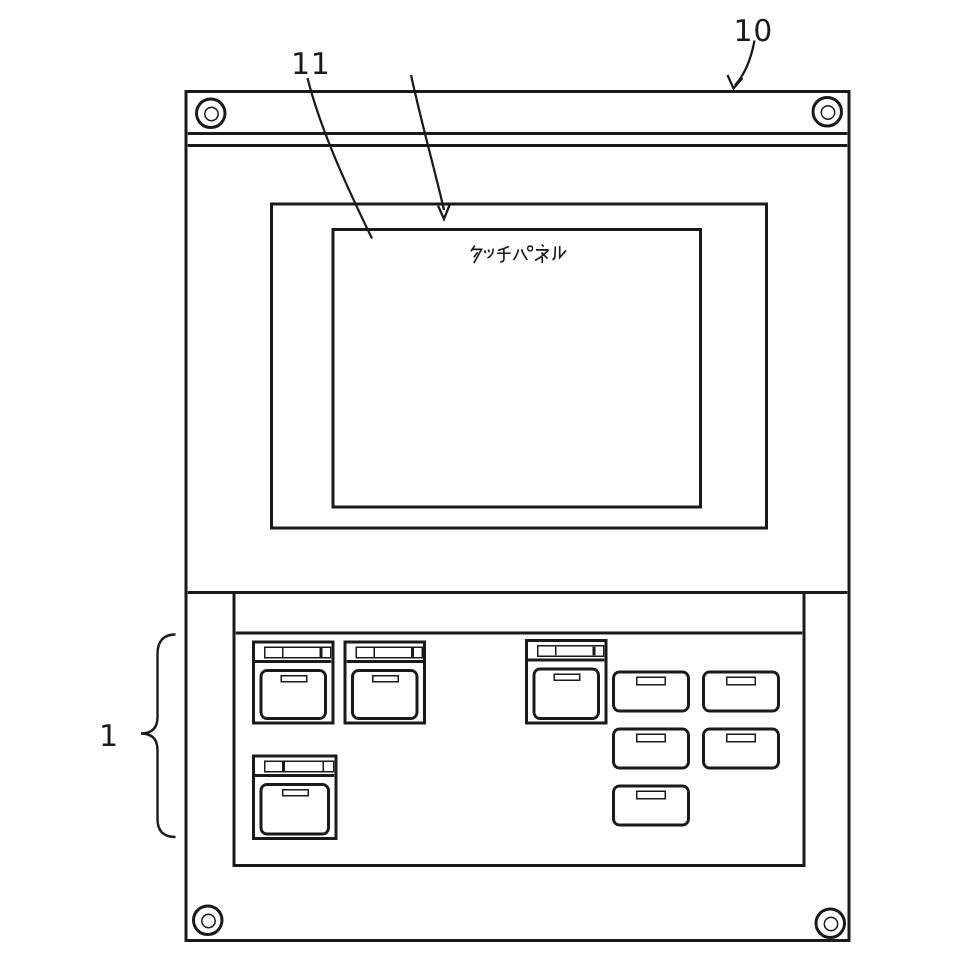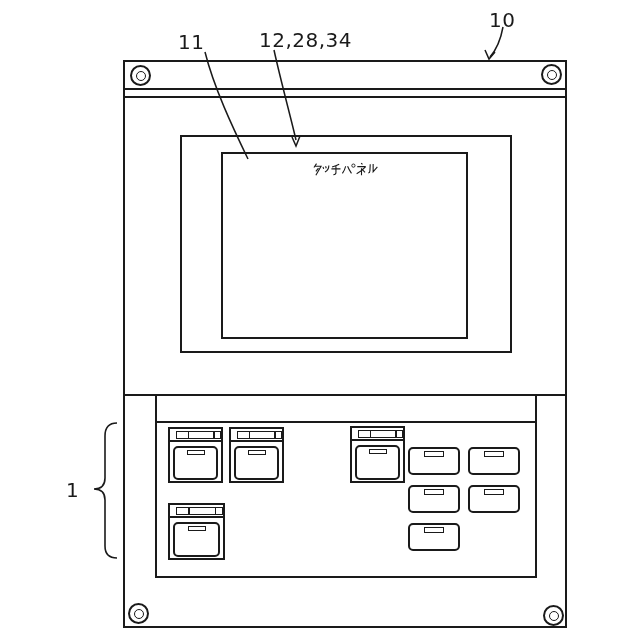--- a/index.html
+++ b/index.html
@@ -130,22 +130,21 @@
   .k-s3 { left: 251px; top: 89px; }
   .k-s4 { left: 311px; top: 89px; }
   .k-s5 { left: 251px; top: 127px; }
 </style>
 </head>
 <body>
 
 <div class="canvas">
 
   <div class="ref" style="left:489px; top:8px;">10</div>
-  <div class="ref" style="left:178px; top:30px;">11</div>
-  <div class="ref" style="left:259px; top:28px;">12,28,34</div>
+  <div class="ref" style="left:194px; top:30px;">11</div>
   <div class="ref" style="left:66px;  top:478px;">1</div>
 
   <svg class="overlay" viewBox="0 0 640 640">
     <g fill="none" stroke="#1a1a1a" stroke-width="1.5">
       <path d="M 205,52 C 214,88 233,128 248,159"></path>
       <path d="M 274,50 C 281,82 291,118 296,140"></path>
       <path d="M 292,137 L 296,146 L 300,136"></path>
       <path d="M 503,27 C 501,38 497,49 490,57"></path>
       <path d="M 485,50 L 489,59 L 495,52"></path>
       <path d="M 117,423 Q 105,423 105,436 L 105,478 Q 105,489 94,489 Q 105,489 105,500 L 105,546 Q 105,558 117,558" stroke-width="1.6"></path>

